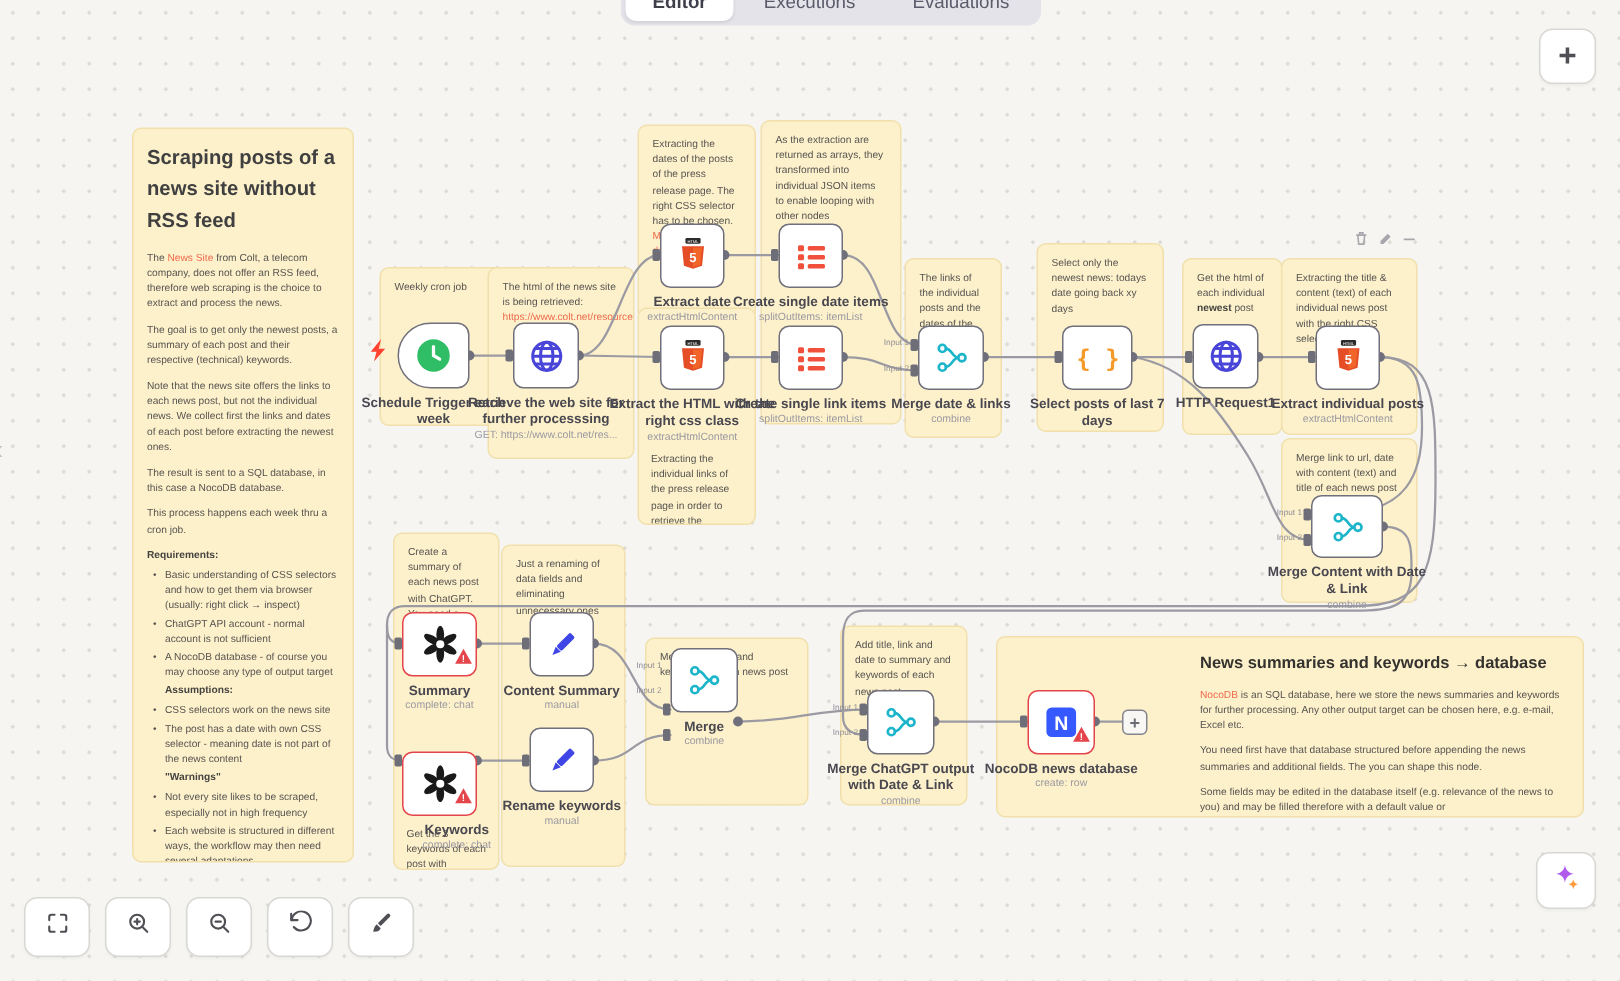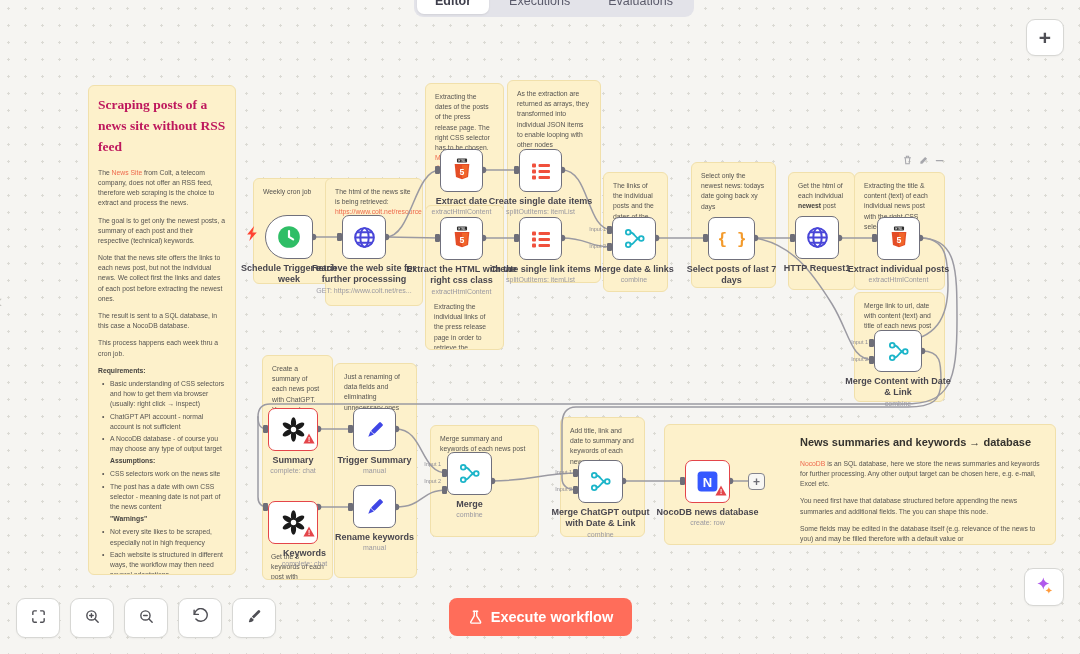--- a/index.html
+++ b/index.html
@@ -6,21 +6,21 @@
   body{width:1080px;height:654px;overflow:hidden;font-family:"Liberation Sans",sans-serif;}
   #stage{position:relative;width:1080px;height:654px;overflow:hidden;
     background-color:#f6f5f2;
     background-image:radial-gradient(#dbdad4 1px, transparent 1.2px);
     background-size:17px 17px;}
   
   .sticky{position:absolute;background:#fdf1cb;border:1px solid #f1e0ab;border-radius:6px;
     padding:8px 9px;box-sizing:border-box;font-size:6.8px;line-height:1.5;color:#565451;
     overflow:hidden;z-index:1;}
   .blk-p{margin:0 0 7px 0;}
-  .blk-title{font-size:13.5px;font-weight:bold;color:#be185d;line-height:1.55;margin:1px 0 10px 0;font-family:Liberation Serif, serif;}
+  .blk-title{font-size:13.5px;font-weight:bold;color:#404040;line-height:1.55;margin:1px 0 10px 0;}
   .blk-h{font-size:11px;font-weight:bold;color:#34322e;line-height:1.35;margin:2px 0 9px 0;}
   .blk-b{font-weight:bold;color:#454340;margin:0 0 3px 0;}
   .blk-bi{font-weight:bold;color:#454340;margin:0 0 3px 12px;}
   .blk-bullet{margin:0 0 2px 12px;position:relative;}
   .blk-bullet::before{content:"•";position:absolute;left:-8px;top:0;color:#565451;}
   .run-link{color:#ee6a4d;}
   .run-b{font-weight:bold;color:#454340;}
   
   .node{position:absolute;z-index:3;}
   .node-box{position:absolute;left:0;top:0;background:#fff;border:1.7px solid #70707c;border-radius:7px;
@@ -179,29 +179,20 @@
           <path d="M3.5 9a9 9 0 1 1 2 6.5"></path>
         </svg></span>
   </div>
   <div class="sq-btn" style="left:232px;top:598px;width:42px;height:38px;">
     <span><svg width="17" height="17" viewBox="0 0 24 24">
           <path d="M19.5 3.5a1.9 1.9 0 0 1 0 2.7L11 14.7l-2.7-2.7 8.5-8.5a1.9 1.9 0 0 1 2.7 0Z" fill="#4f4f55"></path>
           <path d="M7.3 13l3.7 3.7c-.8 2.2-2.7 3.3-6.2 3.3-.6 0-.9-.4-.7-.9.7-1.6.6-3.9 3.2-6.1Z" fill="#4f4f55"></path>
         </svg></span>
   </div>
 
-  <button class="exec-btn">
-    <span style="display:flex;">
-        <svg width="15" height="15" viewBox="0 0 24 24" fill="none" stroke="#fff" stroke-width="2.2" stroke-linecap="round" stroke-linejoin="round">
-          <path d="M10 2v7.5L4.2 19.4A1.5 1.5 0 0 0 5.5 21h13a1.5 1.5 0 0 0 1.3-2.6L14 9.5V2"></path>
-          <path d="M8.5 2h7"></path>
-        </svg>
-      </span>
-    <span>Execute workflow</span>
-  </button>
 
   <div class="sq-btn" style="left:1024px;top:568px;width:38px;height:36px;">
     <span><svg width="19" height="19" viewBox="0 0 24 24">
           <path d="M10.5 2c.6 4.2 3.3 6.9 7.5 7.5-4.2.6-6.9 3.3-7.5 7.5-.6-4.2-3.3-6.9-7.5-7.5 4.2-.6 6.9-3.3 7.5-7.5Z" fill="#b05bec"></path>
           <path d="M17.5 14c.35 2.4 1.85 3.9 4.25 4.25-2.4.35-3.9 1.85-4.25 4.25-.35-2.4-1.85-3.9-4.25-4.25 2.4-.35 3.9-1.85 4.25-4.25Z" fill="#ff9b3d"></path>
         </svg></span>
   </div>
 
 <div class="sticky" style="left: 88px; top: 85px; width: 148px; height: 490px;">
       <div class="blk-title"><span>Scraping posts of a news site without RSS feed</span></div>
@@ -443,21 +434,21 @@
       <div class="node-box" style="width: 43px; height: 43px;">
         <span style="display: flex; align-items: center; justify-content: center;">
           <svg width="24" height="24" viewBox="0 0 24 24">
             <g transform="rotate(45 12 12)">
               <rect x="9.6" y="2.5" width="4.8" height="13" rx="1.2" fill="#3f46e5"></rect>
               <path d="M9.6 16h4.8L12 21.5Z" fill="#3f46e5"></path>
             </g>
           </svg>
         </span>
       </div>
-      <div class="node-label" style="top: 47px;"><span>Trigger Summary</span><div class="node-sub">manual</div></div>
+      <div class="node-label" style="top: 47px;"><span>Content Summary</span><div class="node-sub">manual</div></div>
     </div>
     <div class="node" style="left: 268px; top: 485px; width: 73px; height: 43px; margin-top: 16px;">
       <div class="node-box error" style="width: 50px; height: 43px;">
         <span style="display: flex; align-items: center; justify-content: center;">
           <svg width="25" height="25" viewBox="0 0 24 24">
             <g fill="#1a1a1a">
               <ellipse cx="12" cy="5.8" rx="2.5" ry="5.6" transform="rotate(0 12 12)"></ellipse>
               <ellipse cx="12" cy="5.8" rx="2.5" ry="5.6" transform="rotate(60 12 12)"></ellipse>
               <ellipse cx="12" cy="5.8" rx="2.5" ry="5.6" transform="rotate(120 12 12)"></ellipse>
               <ellipse cx="12" cy="5.8" rx="2.5" ry="5.6" transform="rotate(180 12 12)"></ellipse>
@@ -480,21 +471,21 @@
           <svg width="24" height="24" viewBox="0 0 24 24">
             <g transform="rotate(45 12 12)">
               <rect x="9.6" y="2.5" width="4.8" height="13" rx="1.2" fill="#3f46e5"></rect>
               <path d="M9.6 16h4.8L12 21.5Z" fill="#3f46e5"></path>
             </g>
           </svg>
         </span>
       </div>
       <div class="node-label" style="top: 47px;"><span>Rename keywords</span><div class="node-sub">manual</div></div>
     </div>
-    <div class="node" style="left: 447px; top: 452px; width: 45px; height: 43px;">
+    <div class="node" style="left: 447px; top: 432px; width: 45px; height: 43px;">
       <div class="node-box" style="width: 45px; height: 43px;">
         <span style="display: flex; align-items: center; justify-content: center;">
           <svg width="25" height="25" viewBox="0 0 24 24" fill="none" stroke="#1cb5c9" stroke-width="1.7">
             <path d="M7.5 6c5 0 4.5 6 9 6M7.5 18c5 0 4.5-6 9-6"></path>
             <circle cx="6" cy="6" r="2.3"></circle>
             <circle cx="6" cy="18" r="2.3"></circle>
             <circle cx="18.5" cy="12" r="2.3"></circle>
           </svg>
         </span>
       </div>

